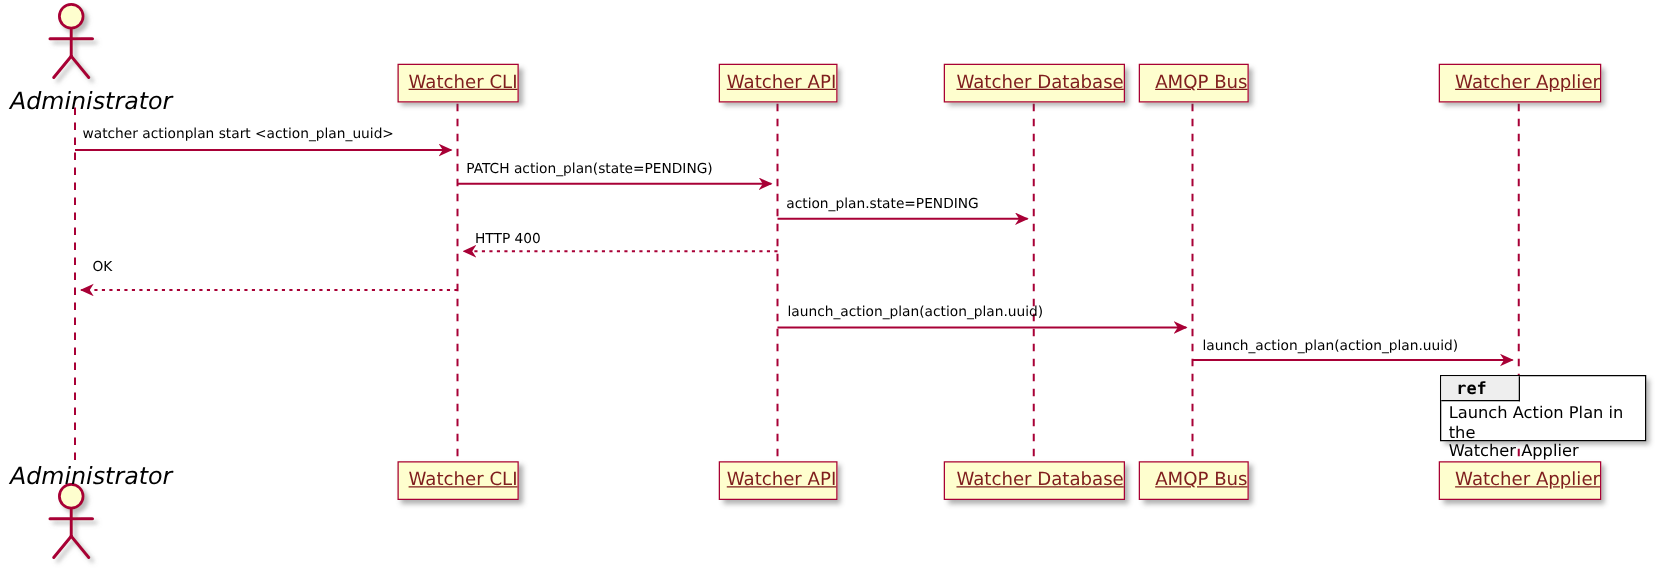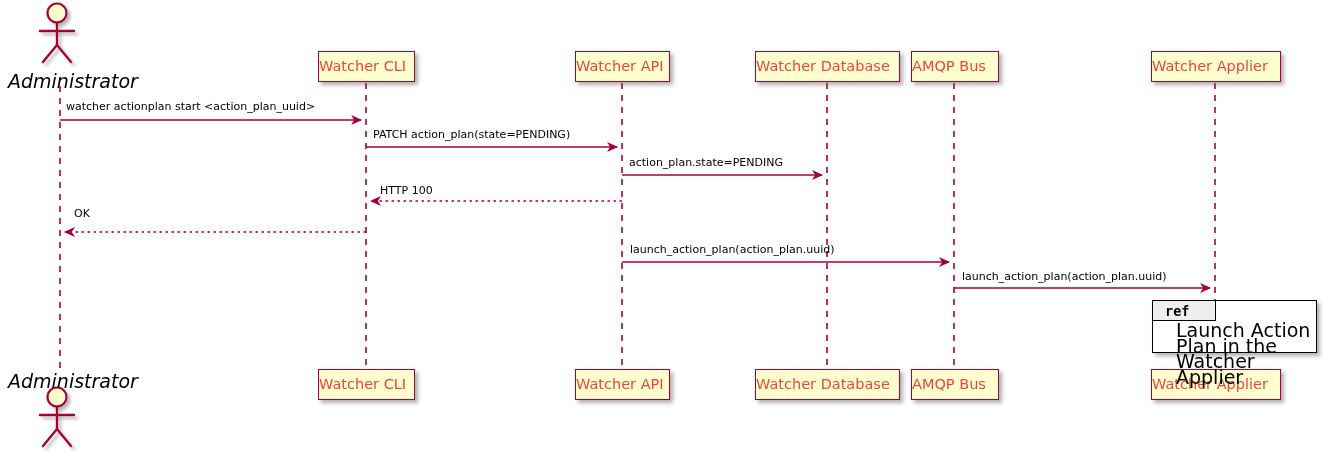--- a/index.html
+++ b/index.html
@@ -22,28 +22,29 @@
     left: 0;
     top: 0;
     width: 1330px;
     height: 456px;
   }
   .participant-box {
     position: absolute;
     box-sizing: border-box;
     background: #FEFECE;
     border: 1.5px solid #A80036;
-    color: #ef4444;
+    color: #7f1d1d;
     font-size: 14.5px;
     line-height: 1;
     display: flex;
     align-items: center;
-    justify-content: flex-start;
+    justify-content: flex-end;
     white-space: nowrap;
     box-shadow: 3px 3px 4px rgba(80,80,80,0.45);
+    text-decoration: underline;
   }
   .actor-label {
     position: absolute;
     font-size: 19px;
     color: #000000;
     white-space: nowrap;
     font-style: italic;
   }
   .msg-label {
     position: absolute;
@@ -76,24 +77,23 @@
     font-size: 13.5px;
     font-weight: bold;
     color: #000000;
     font-family: "DejaVu Sans Mono", monospace;
   }
   .ref-body {
     position: absolute;
     left: 6px;
     top: 22px;
     right: 4px;
-    font-size: 19px;
+    font-size: 13px;
     color: #000000;
     line-height: 15.5px;
-    margin-left: 17px;
   }
 </style>
 </head>
 <body>
 
 <div id="diagram-root">
 
   <svg id="svg-layer" viewBox="0 0 1330 456" xmlns="http://www.w3.org/2000/svg">
     <defs>
       <marker id="arrow-right" markerWidth="11" markerHeight="11" refX="10" refY="5" orient="auto" markerUnits="userSpaceOnUse">
@@ -183,21 +183,21 @@
   <div class="participant-box" style="left:1151px; top:369px; width:130px; height:31px;">
     <span>Watcher Applier</span>
   </div>
 
   <div class="actor-label" style="left:8px; top:70px;">Administrator</div>
   <div class="actor-label" style="left:8px; top:370px;">Administrator</div>
 
   <div class="msg-label" style="left:66px; top:101px;">watcher actionplan start &lt;action_plan_uuid&gt;</div>
   <div class="msg-label" style="left:629px; top:157px;">action_plan.state=PENDING</div>
   <div class="msg-label" style="left:373px; top:129px;">PATCH action_plan(state=PENDING)</div>
-  <div class="msg-label" style="left:380px; top:185px;">HTTP 100</div>
+  <div class="msg-label" style="left:380px; top:185px;">HTTP 400</div>
   <div class="msg-label" style="left:74px; top:208px;">OK</div>
   <div class="msg-label" style="left:630px; top:244px;">launch_action_plan(action_plan.uuid)</div>
   <div class="msg-label" style="left:962px; top:271px;">launch_action_plan(action_plan.uuid)</div>
 
   <div class="ref-frame" style="left:1152px; top:300px; width:165px; height:53px;padding-left:28px;">
     <div class="ref-tab"></div>
     <div class="ref-tab-label">ref</div>
     <div class="ref-body">
       <div>Launch Action Plan in the</div>
       <div>Watcher Applier</div>

